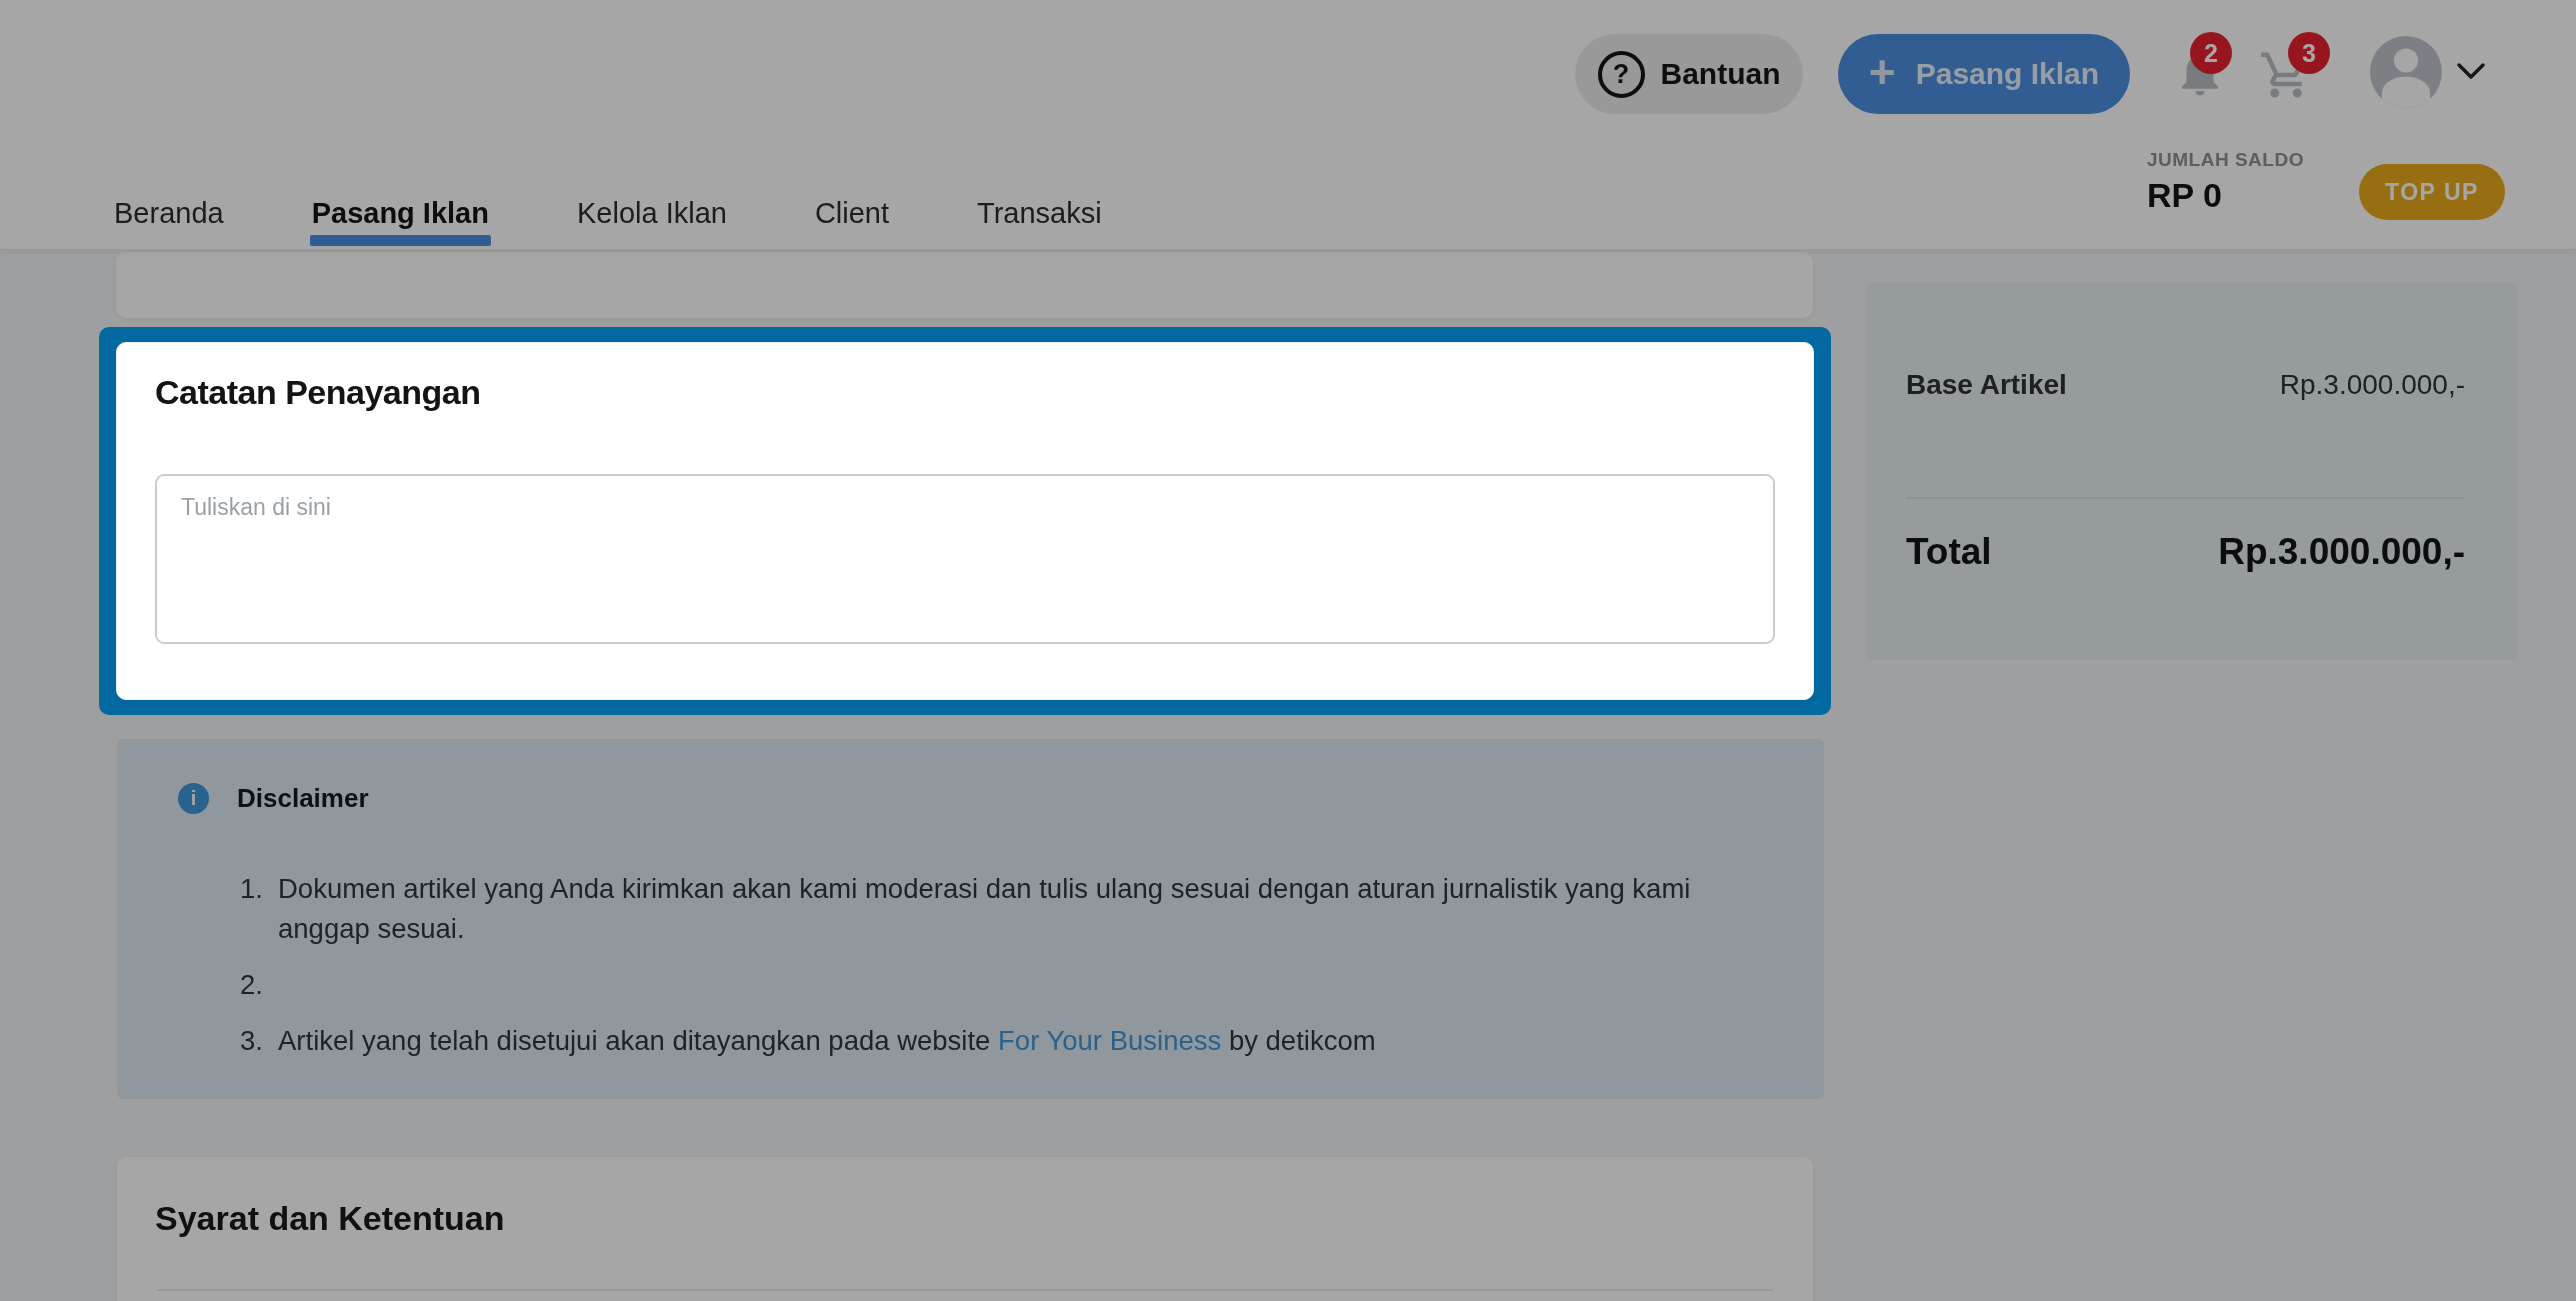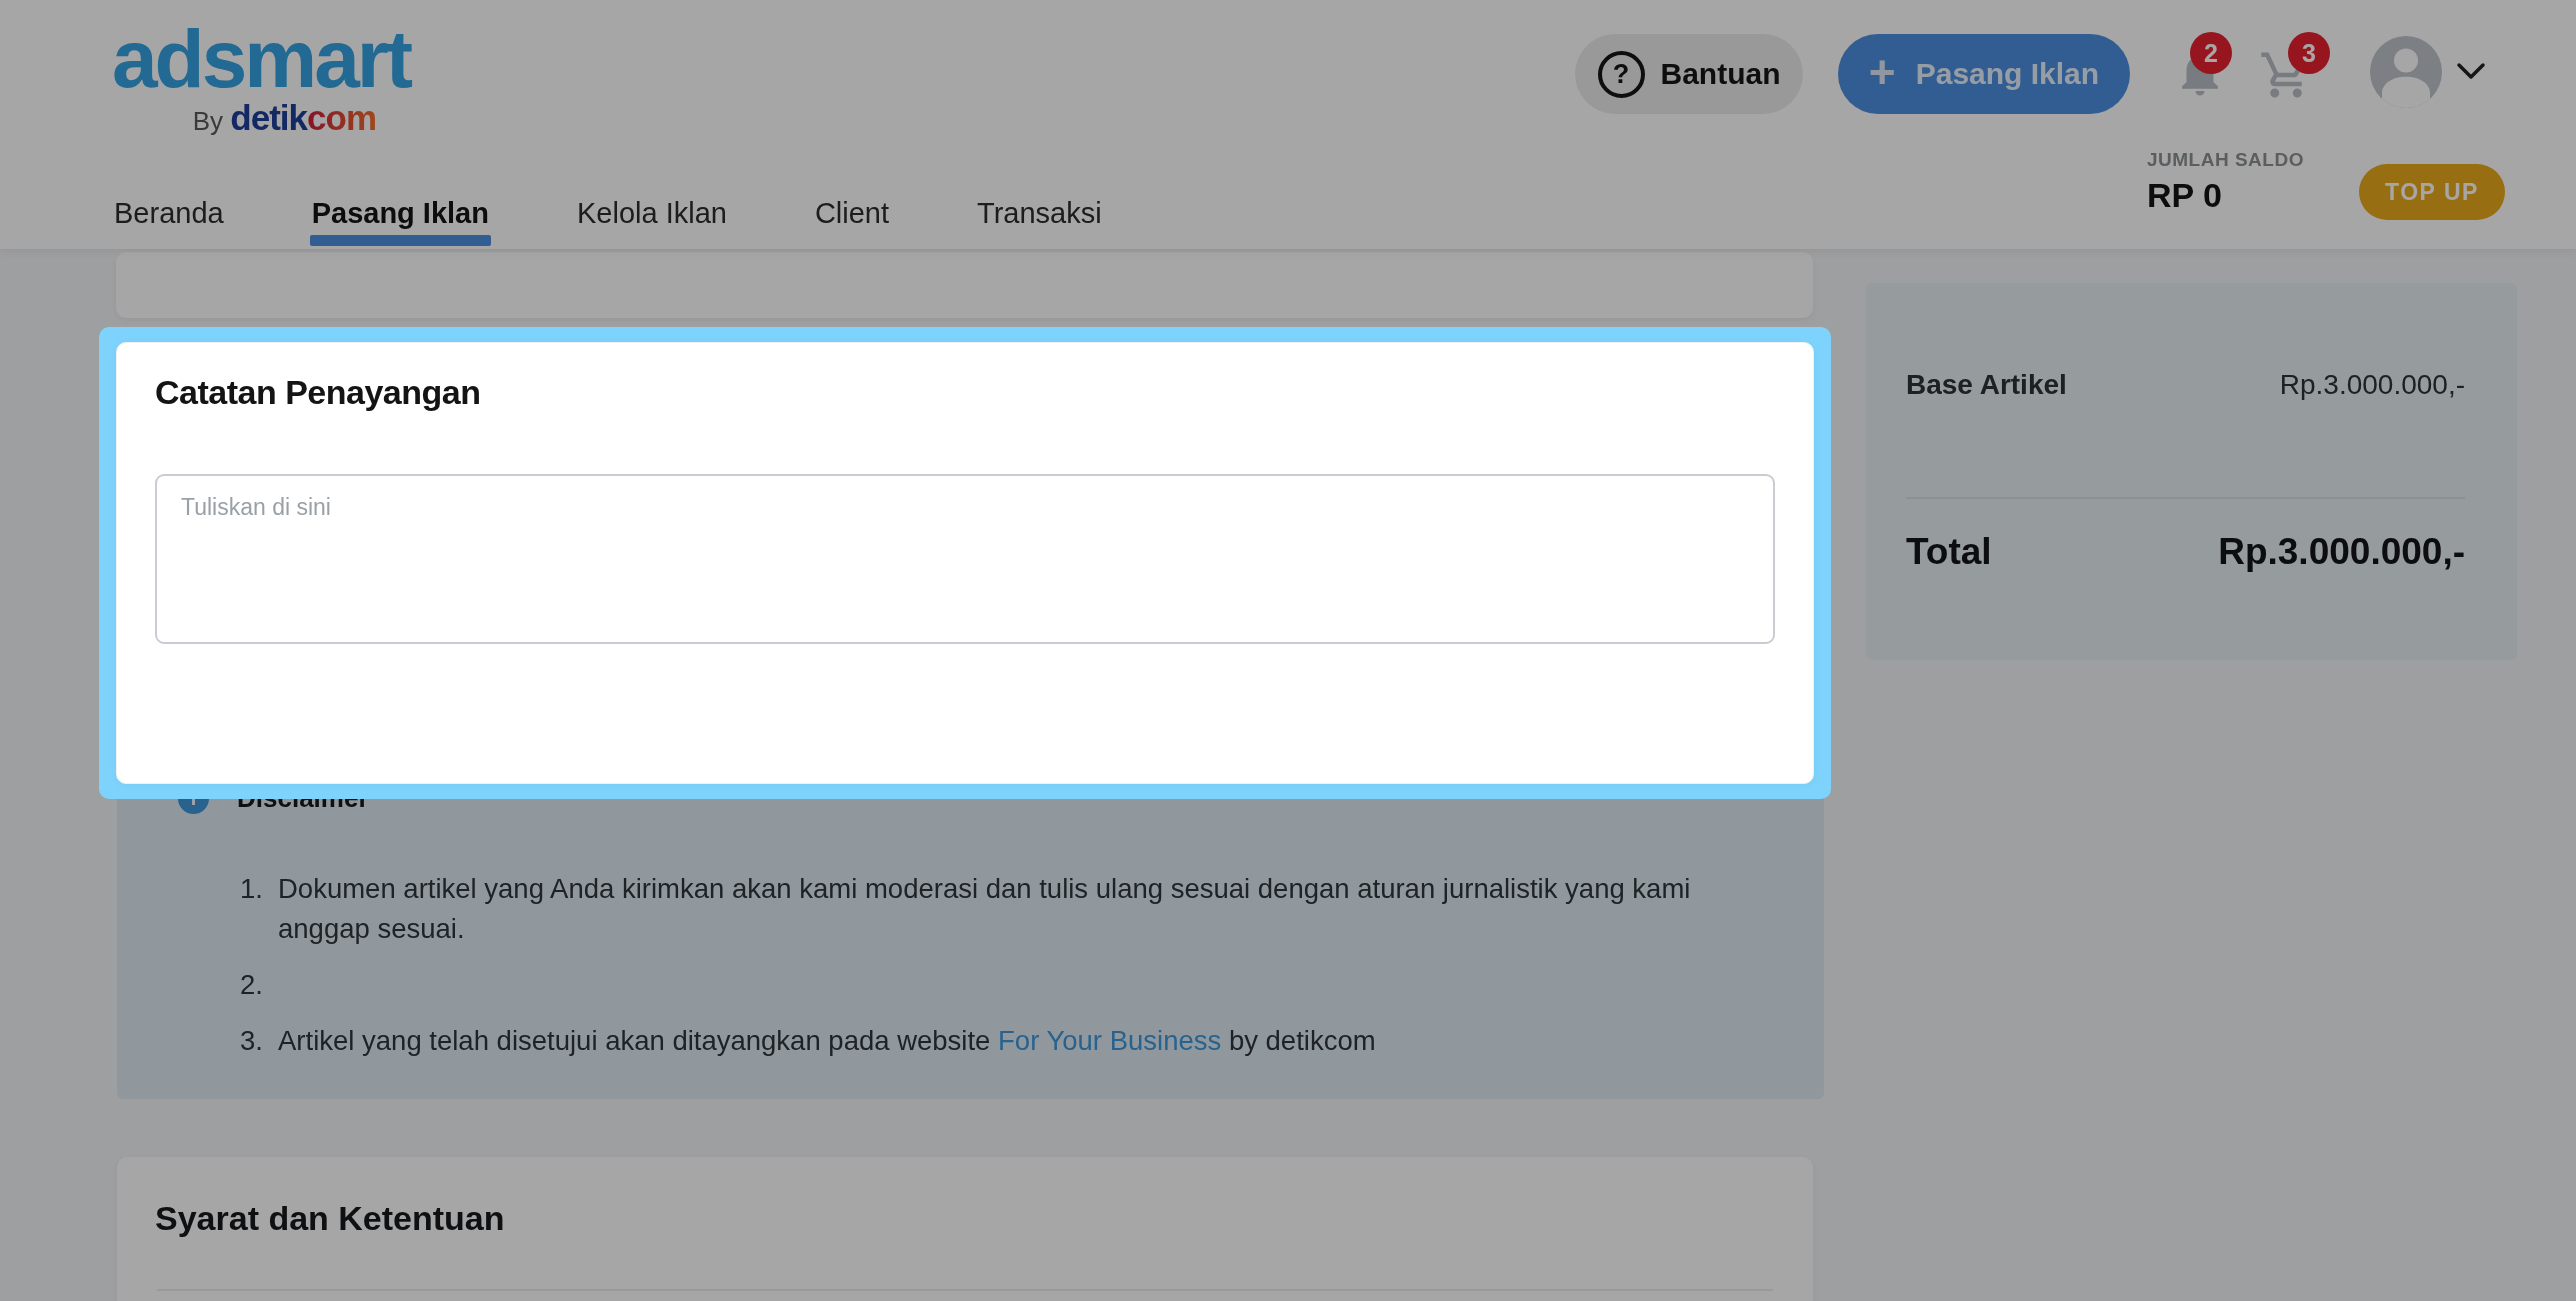--- a/index.html
+++ b/index.html
@@ -82,42 +82,35 @@
   .disc-num{flex:0 0 38px;}
   .disc-link{color:var(--link-blue);text-decoration:none;cursor:pointer;}
 
   .terms-card{left:117px;top:1157px;width:1696px;height:240px;background:#fff;border-radius:10px;
               box-shadow:0 2px 6px rgba(0,0,0,.05);}
   .terms-title{position:absolute;left:38px;top:42px;font-size:34px;font-weight:bold;color:#16191c;}
   .terms-divider{position:absolute;left:40px;right:40px;top:132px;height:2px;background:#ececec;}
 
   
   .overlay{position:absolute;inset:0;background:rgba(0,0,0,.35);z-index:50;}
-  .spotlight{left:99px;top:327px;width:1732px;height:472px;background:#7dd3fc;border-radius:10px;
+  .spotlight{left:99px;top:327px;width:1732px;height:388px;background:#0369a1;border-radius:10px;
              z-index:60;}
   .notes-card{position:absolute;left:17px;top:15px;right:17px;bottom:15px;background:#fff;
               border:1px solid #f0f0f0;border-radius:10px;box-shadow:0 1px 8px rgba(0,0,0,.04);}
   .notes-title{position:absolute;left:38px;top:30px;font-size:34px;font-weight:bold;color:#141414;
                letter-spacing:-0.5px;}
   .notes-textarea{position:absolute;left:38px;top:131px;width:calc(100% - 76px);height:170px;
                   border:2px solid #c9cdd1;border-radius:9px;resize:none;font-family:inherit;
                   font-size:23px;color:#222;padding:18px 24px;outline:none;}
   .notes-textarea::placeholder{color:#9aa1a6;}
 </style>
 </head>
 <body>
 
 <div class="header">
-  <div class="abs logo">
-    <div class="logo-main">adsmart</div>
-    <div class="logo-sub">
-      <span>By</span>
-      <b><span class="logo-detik">detik</span><span class="logo-com">com</span></b>
-    </div>
-  </div>
 
   <button class="abs pill help-pill">
     <span class="qmark">?</span>
     <span>Bantuan</span>
   </button>
 
   <button class="abs pill post-pill">
     <span class="plus-glyph">+</span>
     <span>Pasang Iklan</span>
   </button>

